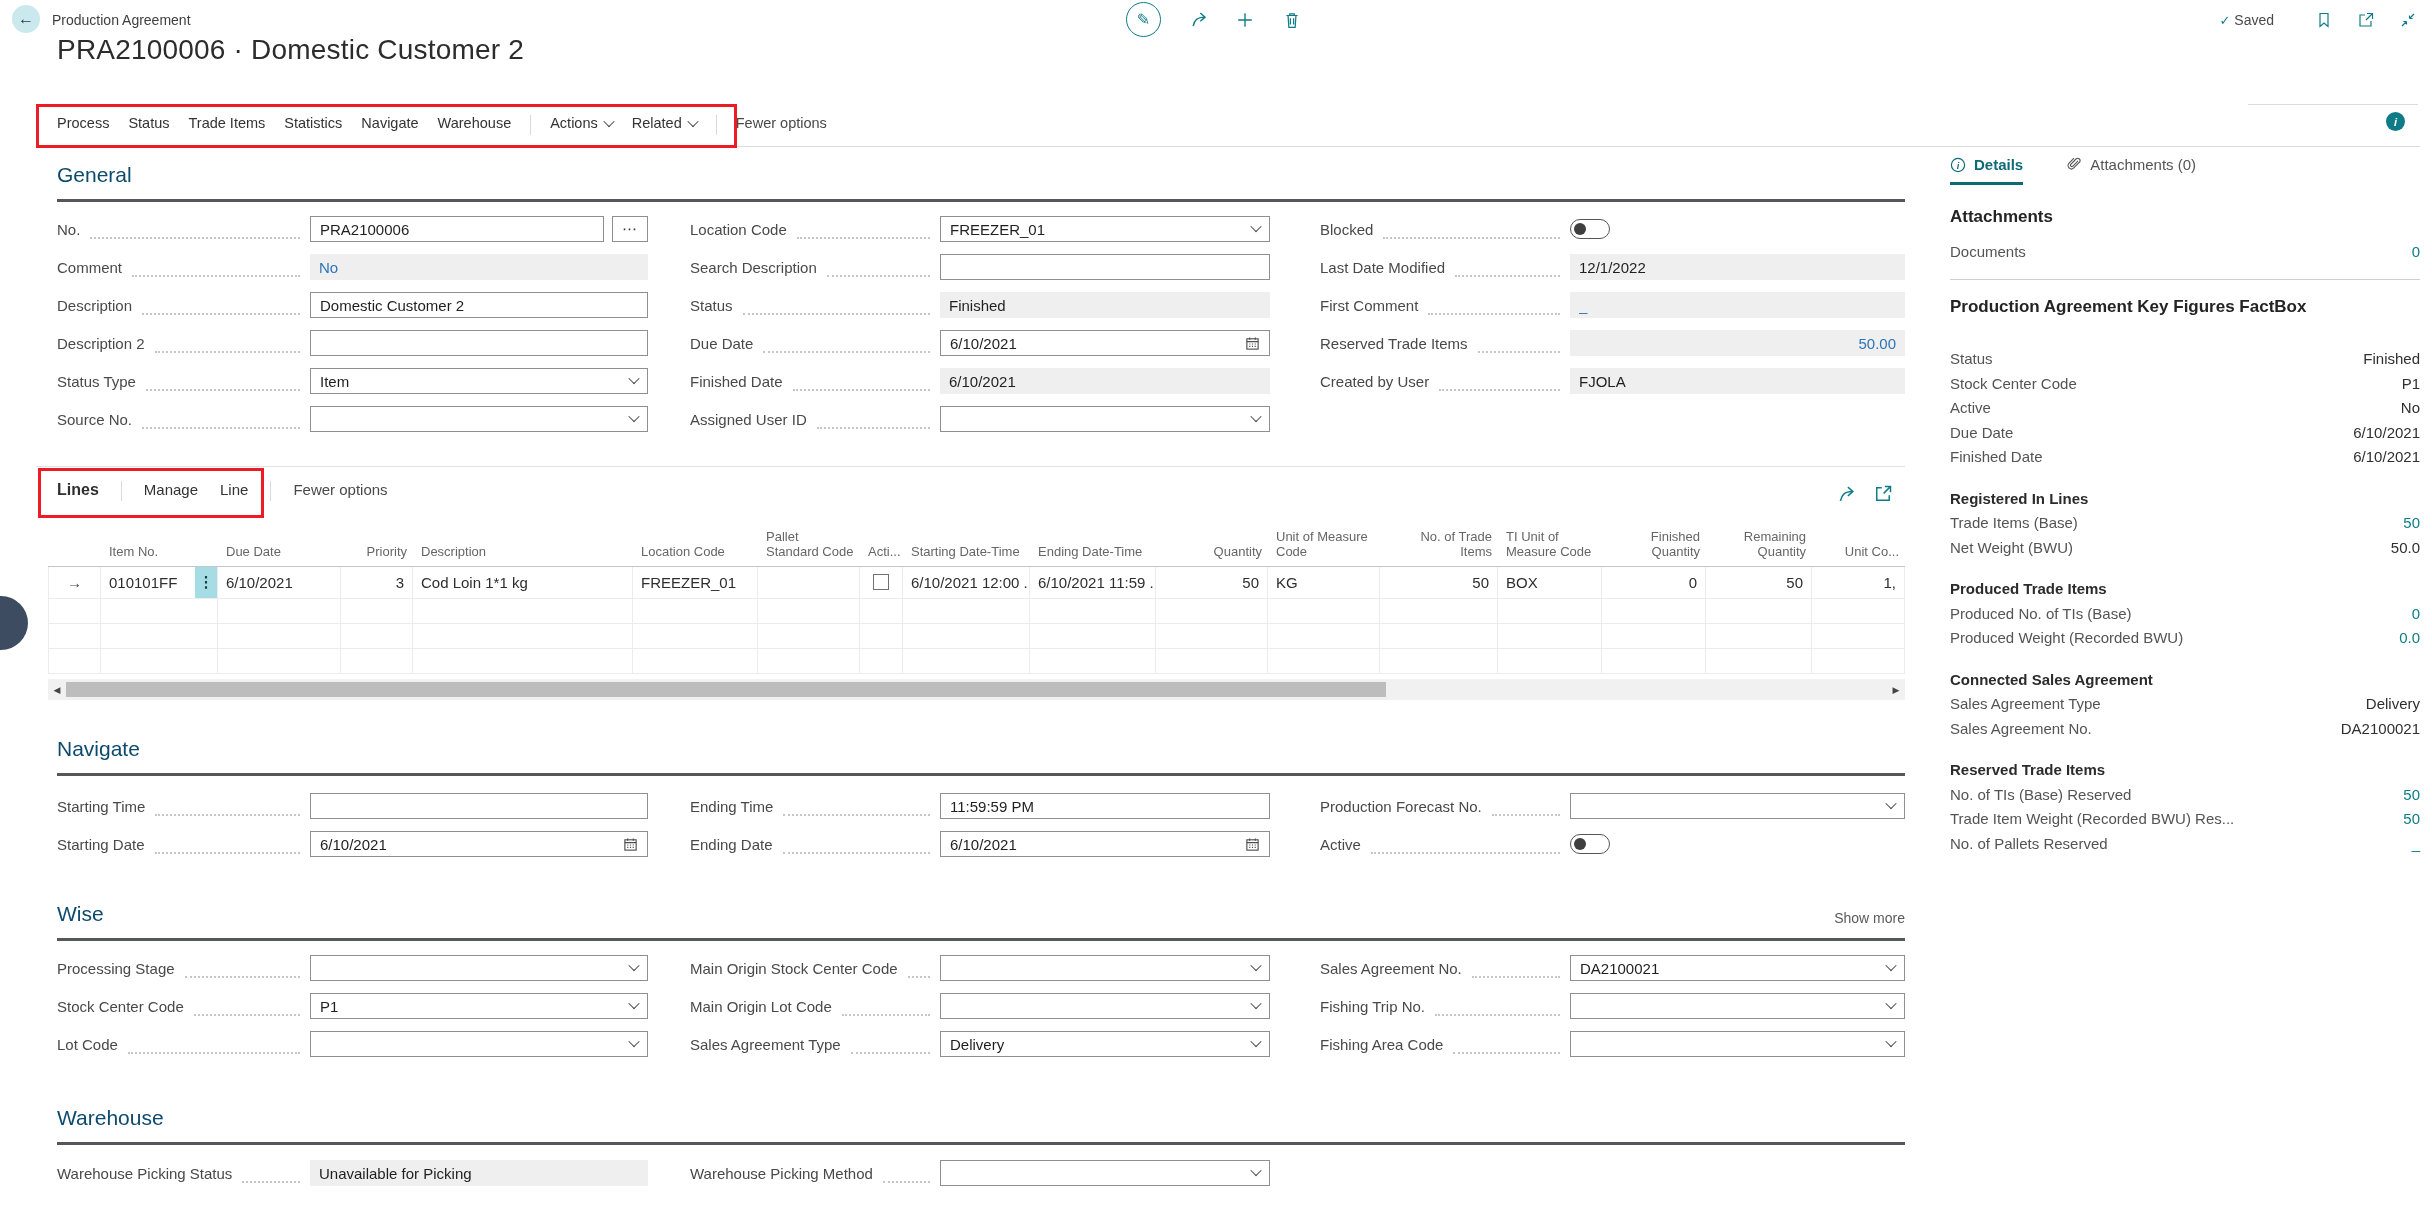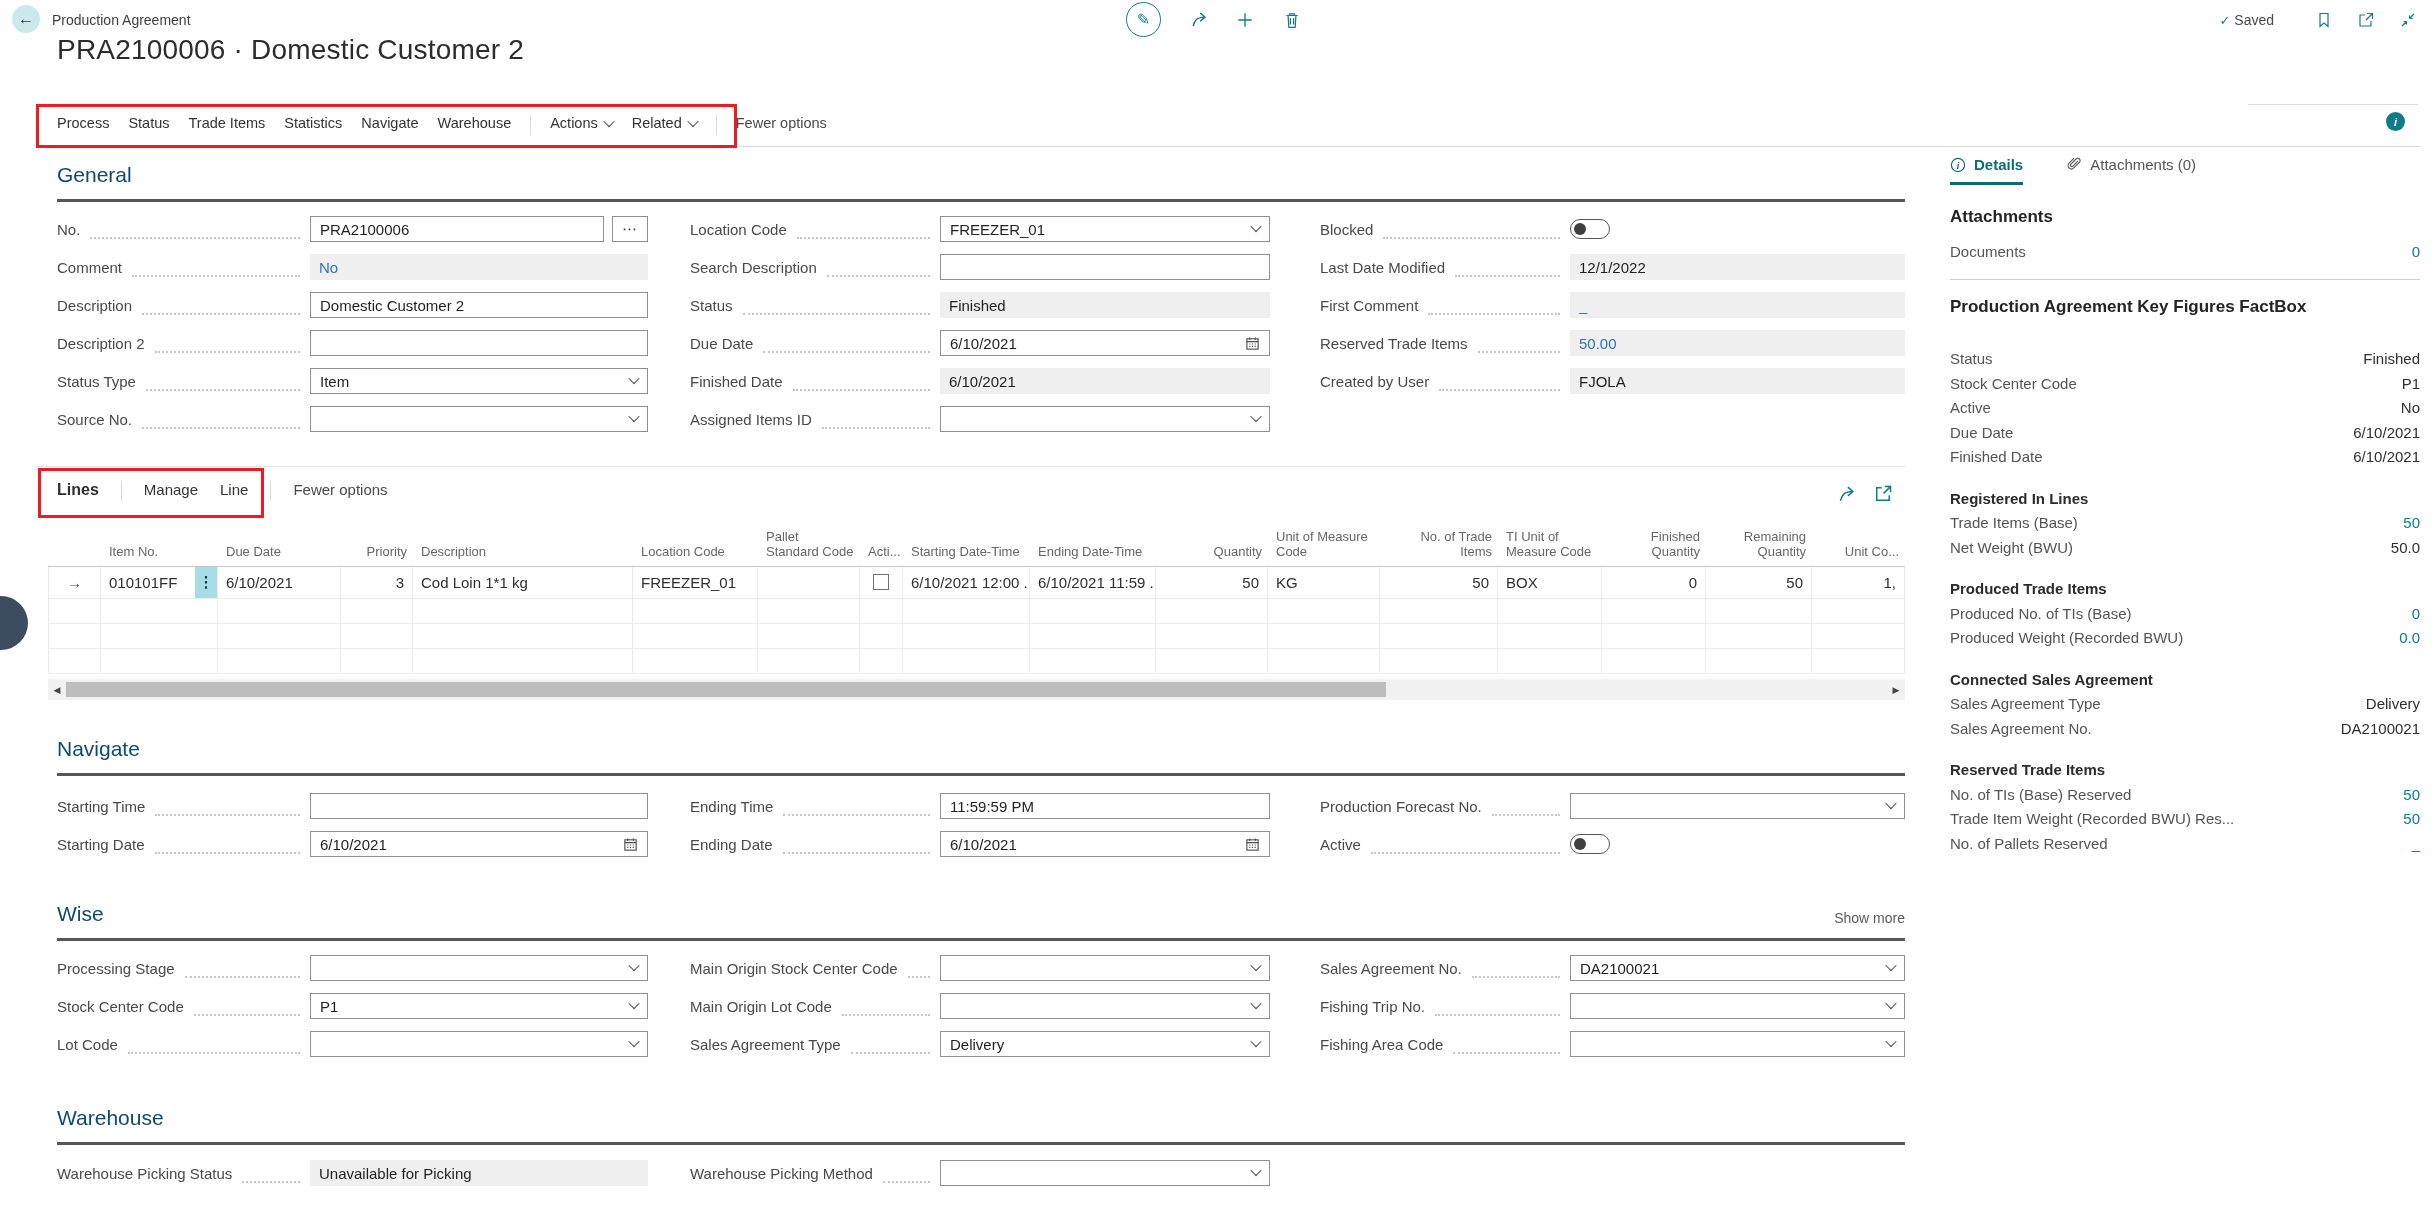--- a/index.html
+++ b/index.html
@@ -44,21 +44,21 @@
   .row{display:flex;align-items:center;height:26px;margin-bottom:12px}
   .lab{font-size:15px;color:#494949;white-space:nowrap;flex:none}
   .lead{flex:1 1 auto;border-bottom:2px dotted #c6c6c6;margin:8px 10px 0 10px;height:9px;min-width:8px}
   .ctrl{flex:none;display:flex;align-items:center;box-sizing:border-box;height:26px;font-size:15px;color:#1f1f1f;padding:0 9px}
   .c1 .ctrl{width:338px}.c2 .ctrl{width:330px}.c3 .ctrl{width:335px}
   .ctrl.short{width:294px !important}
   .edit{background:#fff;border:1px solid #8f8f8f}
   .ro{background:#efeff0;border:none}
   .bare{background:none;border:none;padding:0}
   .val{flex:1 1 auto;white-space:nowrap;overflow:hidden}
-  .val.right{}
+  .val.right{text-align:right}
   .blue{color:#2e74b5}
   .assist{flex:none;width:36px;height:26px;margin-left:8px;border:1px solid #8f8f8f;box-sizing:border-box;display:flex;align-items:center;justify-content:center;color:#333;font-size:15px;letter-spacing:1px;cursor:pointer}
   .assist::after{content:"\22EF"}
   .ctrl .chev{flex:none;margin-left:8px;margin-bottom:3px}
   .cal{flex:none;margin-left:8px;color:#4c4c4c}
   .toggle{position:relative;width:40px;height:20px;border:1px solid #555;border-radius:11px;background:#fff;box-sizing:border-box;cursor:pointer}
   .knob{position:absolute;left:3px;top:2.5px;width:12px;height:12px;border-radius:50%;background:#3f3f3f}
   
   #sep-lines{position:absolute;left:36px;top:466px;width:1869px;height:1px;background:#e3e3e3}
   #linesbar{position:absolute;left:57px;top:481px;display:flex;gap:22px;font-size:15px;color:#333}
@@ -264,21 +264,21 @@
     </div>
   </div>
   <div class="row">
     <span class="lab">Finished Date</span>
       <span class="lead"></span>
     <div class="ctrl ro">
         <span class="val">6/10/2021</span>
       </div>
   </div>
   <div class="row">
-    <span class="lab">Assigned Items ID</span>
+    <span class="lab">Assigned User ID</span>
       <span class="lead"></span>
     <div class="ctrl edit">
         <span class="val"></span>
         <span class="chev"></span>
       </div>
   </div>
 </div>
 
 <div class="col c3" id="gen-c3">
   <div class="row">

